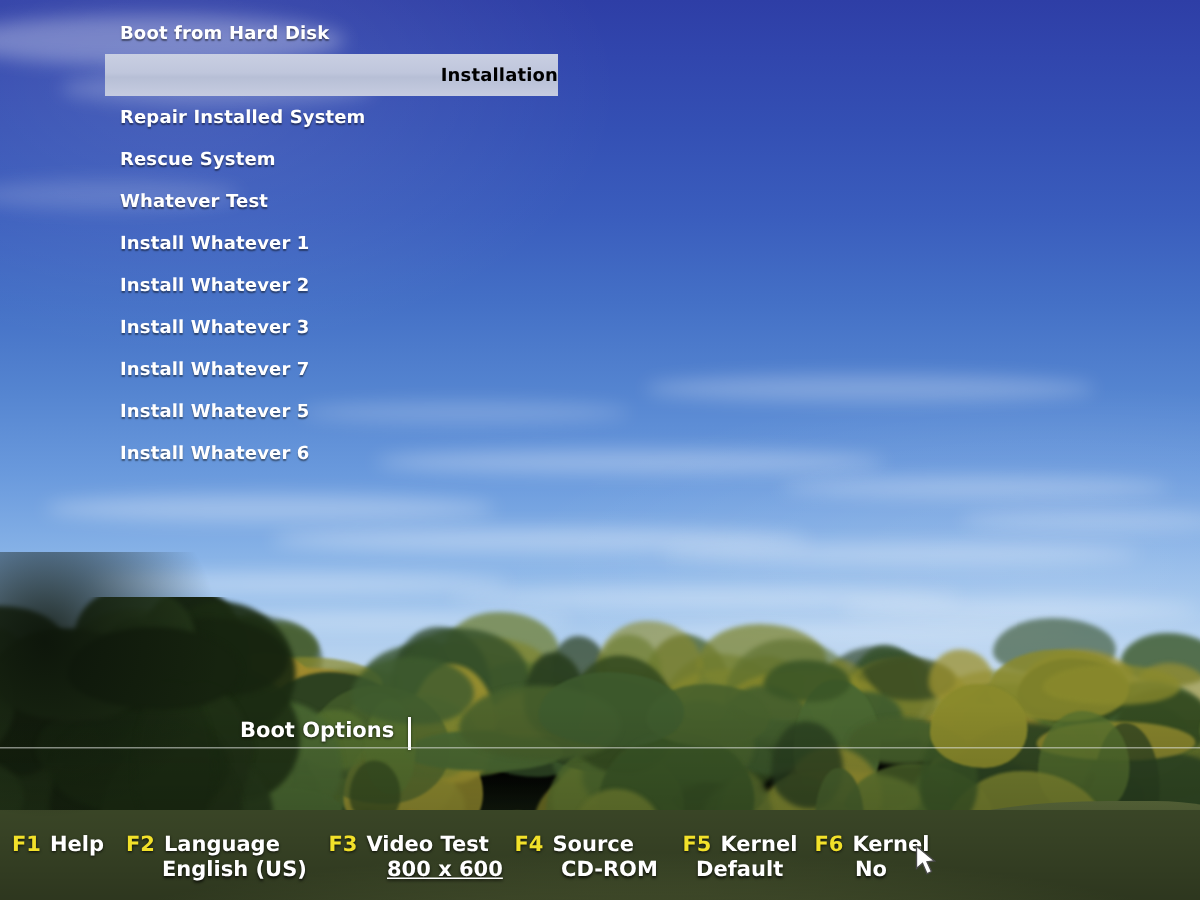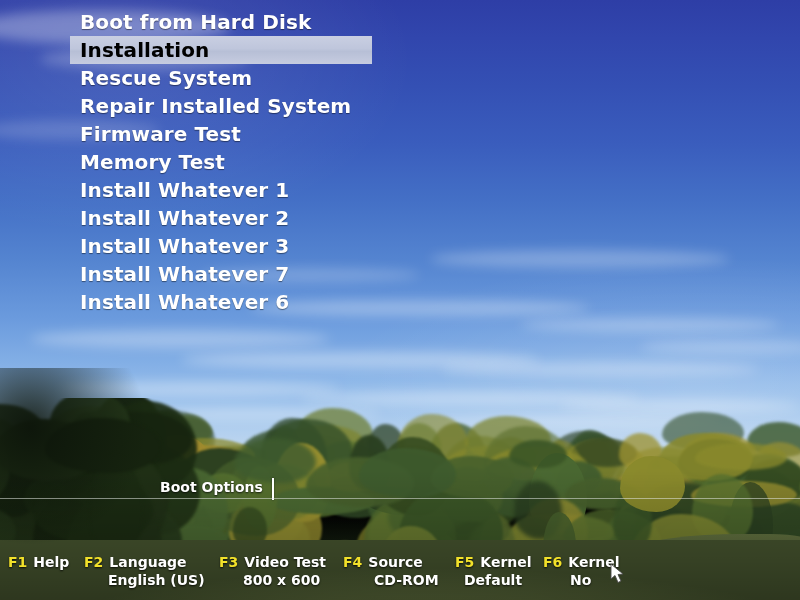--- a/index.html
+++ b/index.html
@@ -97,31 +97,32 @@
   .menu {
     position: absolute;
     left: 70px; top: 8px;
     width: 302px;
   }
   .menu-item {
     position: relative;
     height: 28px;
     line-height: 28px;
     padding-left: 10px;
-    font-size: 20px;
+    font-size: 12px;
     font-weight: bold;
     color: #ffffff;
     text-shadow: 0 1px 1px rgba(0,0,0,0.45);
     white-space: nowrap;
     letter-spacing: 0.1px;
   }
   .menu-item.selected {
     color: #000000;
     text-shadow: none;
     background: linear-gradient(to bottom, #c9cfe2 0%, #bfc6dc 45%, #b7bfd6 55%, #c6cce0 100%);
+    text-align: right;
   }
 
   
   .boot-options {
     position: absolute;
     left: 160px; top: 479px;
     font-size: 14px;
     font-weight: bold;
     color: #ffffff;
     text-shadow: 0 1px 2px rgba(0,0,0,0.75);
@@ -440,41 +441,41 @@
     </div>
 
   <div class="grass-hill"></div>
   <div class="grass"></div>
   <div class="dark-corner"></div>
   <div class="vignette-bottom"></div>
 
   <div class="menu" id="menu">
       <div class="menu-item"><span>Boot from Hard Disk</span></div>
       <div class="menu-item selected"><span>Installation</span></div>
+      <div class="menu-item"><span>Repair Installed System</span></div>
       <div class="menu-item"><span>Rescue System</span></div>
-      <div class="menu-item"><span>Repair Installed System</span></div>
-      <div class="menu-item"><span>Firmware Test</span></div>
-      <div class="menu-item"><span>Memory Test</span></div>
+      <div class="menu-item"><span>Whatever Test</span></div>
       <div class="menu-item"><span>Install Whatever 1</span></div>
       <div class="menu-item"><span>Install Whatever 2</span></div>
       <div class="menu-item"><span>Install Whatever 3</span></div>
       <div class="menu-item"><span>Install Whatever 7</span></div>
+      <div class="menu-item"><span>Install Whatever 5</span></div>
       <div class="menu-item"><span>Install Whatever 6</span></div>
     </div>
 
   <div class="boot-options">Boot Options</div>
   <div class="boot-caret"></div>
   <div class="boot-rule"></div>
 
   <div class="fnbar" id="fnbar">
       <div class="fn-group" style="left: 8px; top: 2px;"><span class="fn-key">F1</span><span class="fn-label">Help</span></div>
       <div class="fn-group" style="left: 84px; top: 2px;"><span class="fn-key">F2</span><span class="fn-label">Language</span></div>
       <div class="fn-value" style="left: 108px;">English (US)</div>
       <div class="fn-group" style="left: 219px; top: 2px;"><span class="fn-key">F3</span><span class="fn-label">Video Test</span></div>
-      <div class="fn-value" style="left: 243px;">800 x 600</div>
+      <div class="fn-value" style="left: 258px; text-decoration: underline;">800 x 600</div>
       <div class="fn-group" style="left: 343px; top: 2px;"><span class="fn-key">F4</span><span class="fn-label">Source</span></div>
       <div class="fn-value" style="left: 374px;">CD-ROM</div>
       <div class="fn-group" style="left: 455px; top: 2px;"><span class="fn-key">F5</span><span class="fn-label">Kernel</span></div>
       <div class="fn-value" style="left: 464px;">Default</div>
       <div class="fn-group" style="left: 543px; top: 2px;"><span class="fn-key">F6</span><span class="fn-label">Kernel</span></div>
       <div class="fn-value" style="left: 570px;">No</div>
     </div>
 
   <div class="cursor">
     <svg width="16" height="22" viewBox="0 0 16 22" xmlns="http://www.w3.org/2000/svg">

